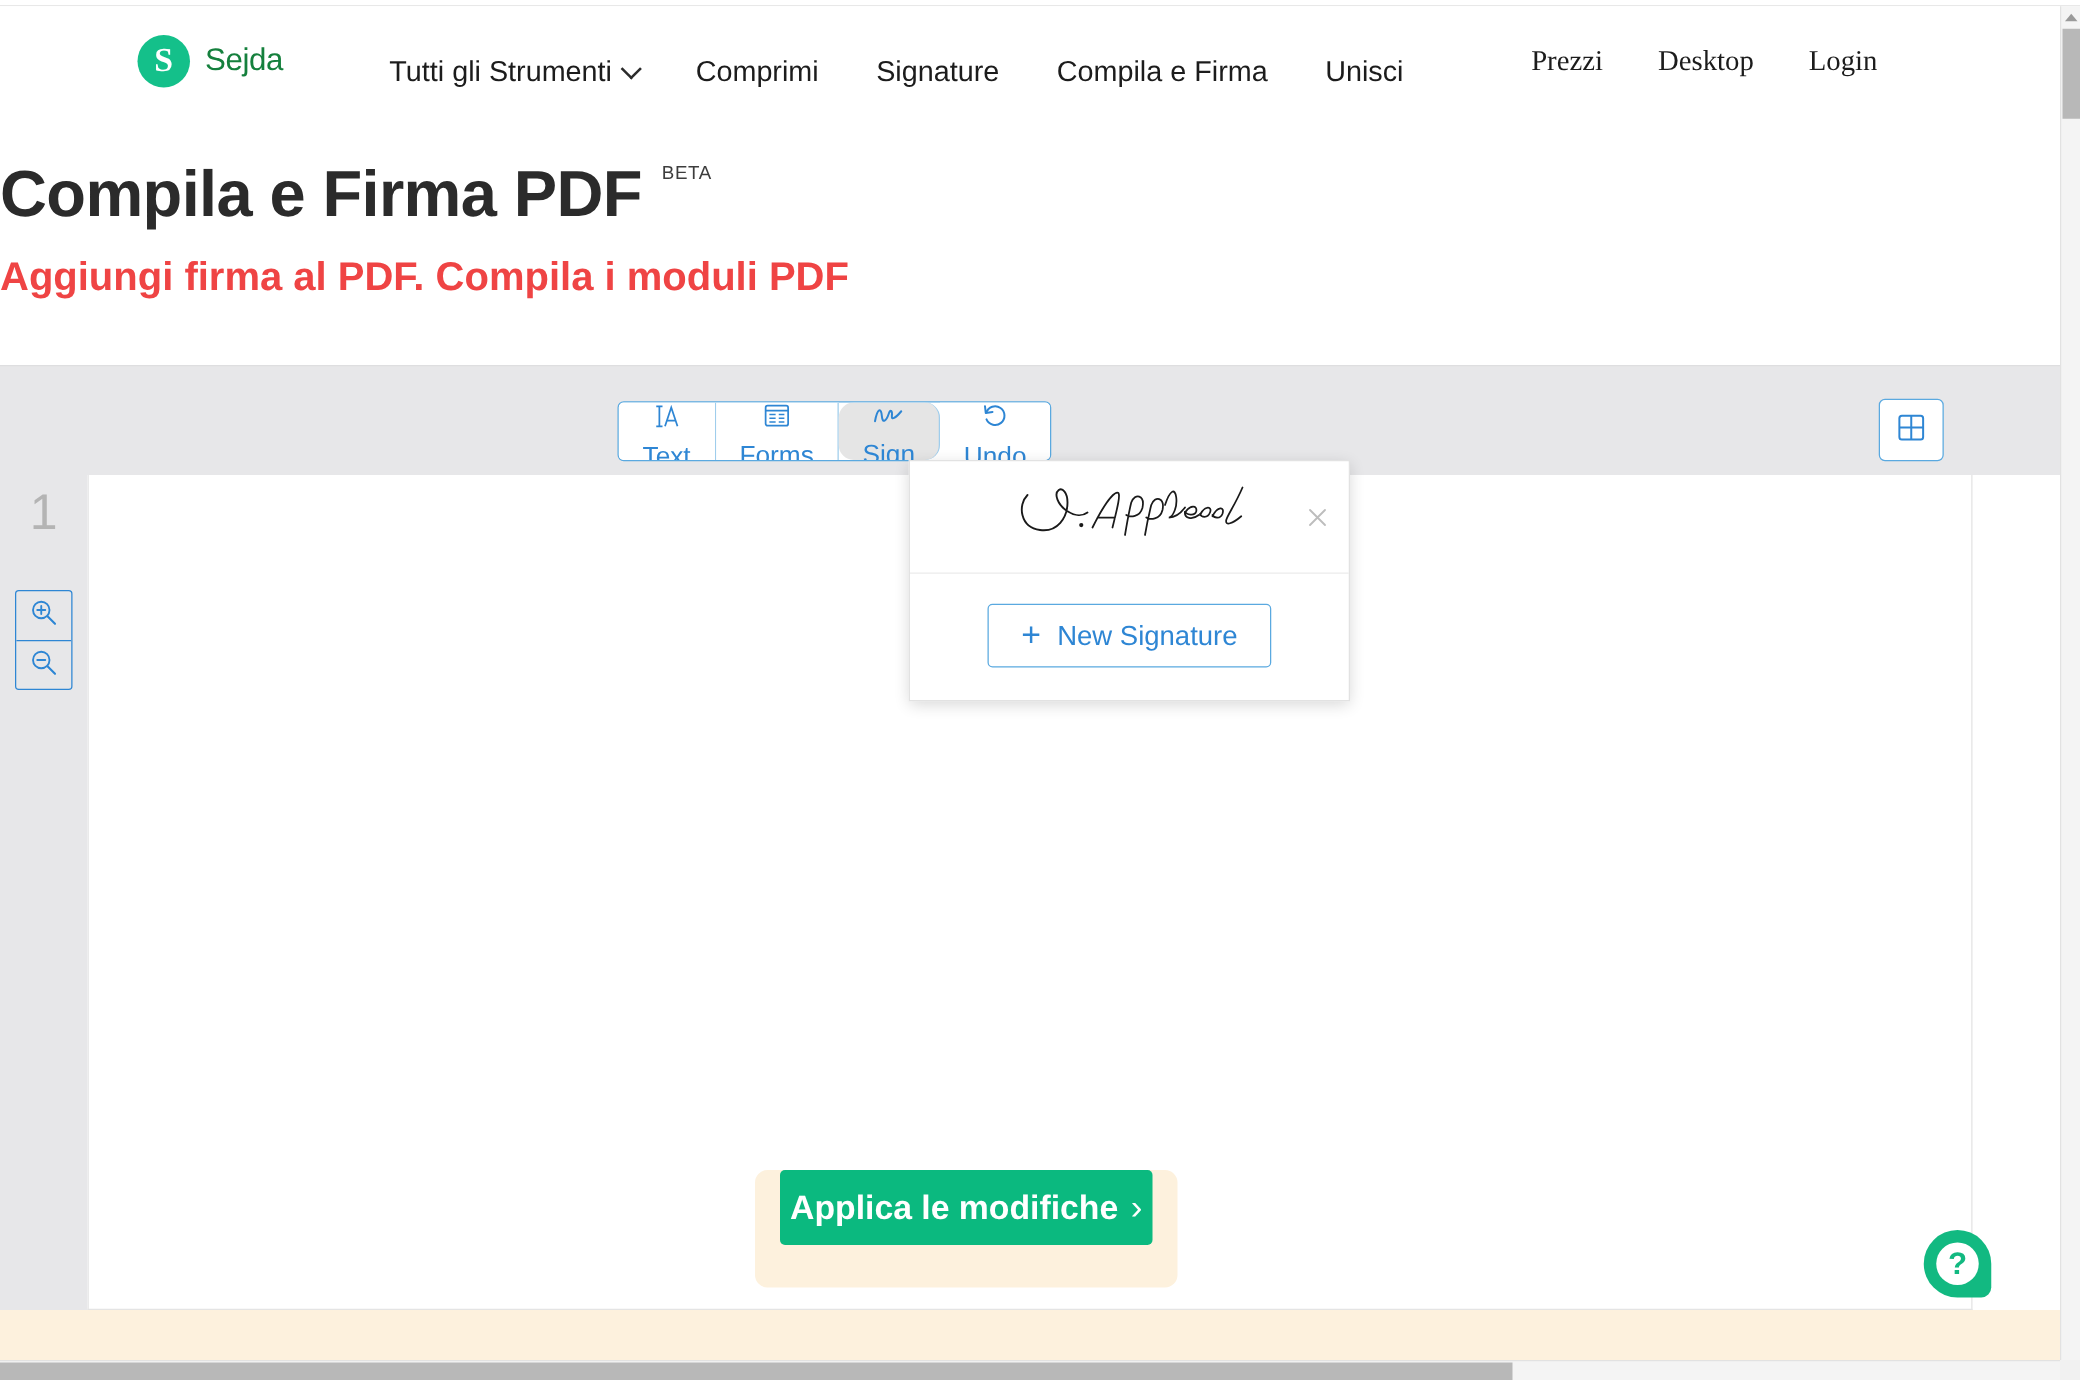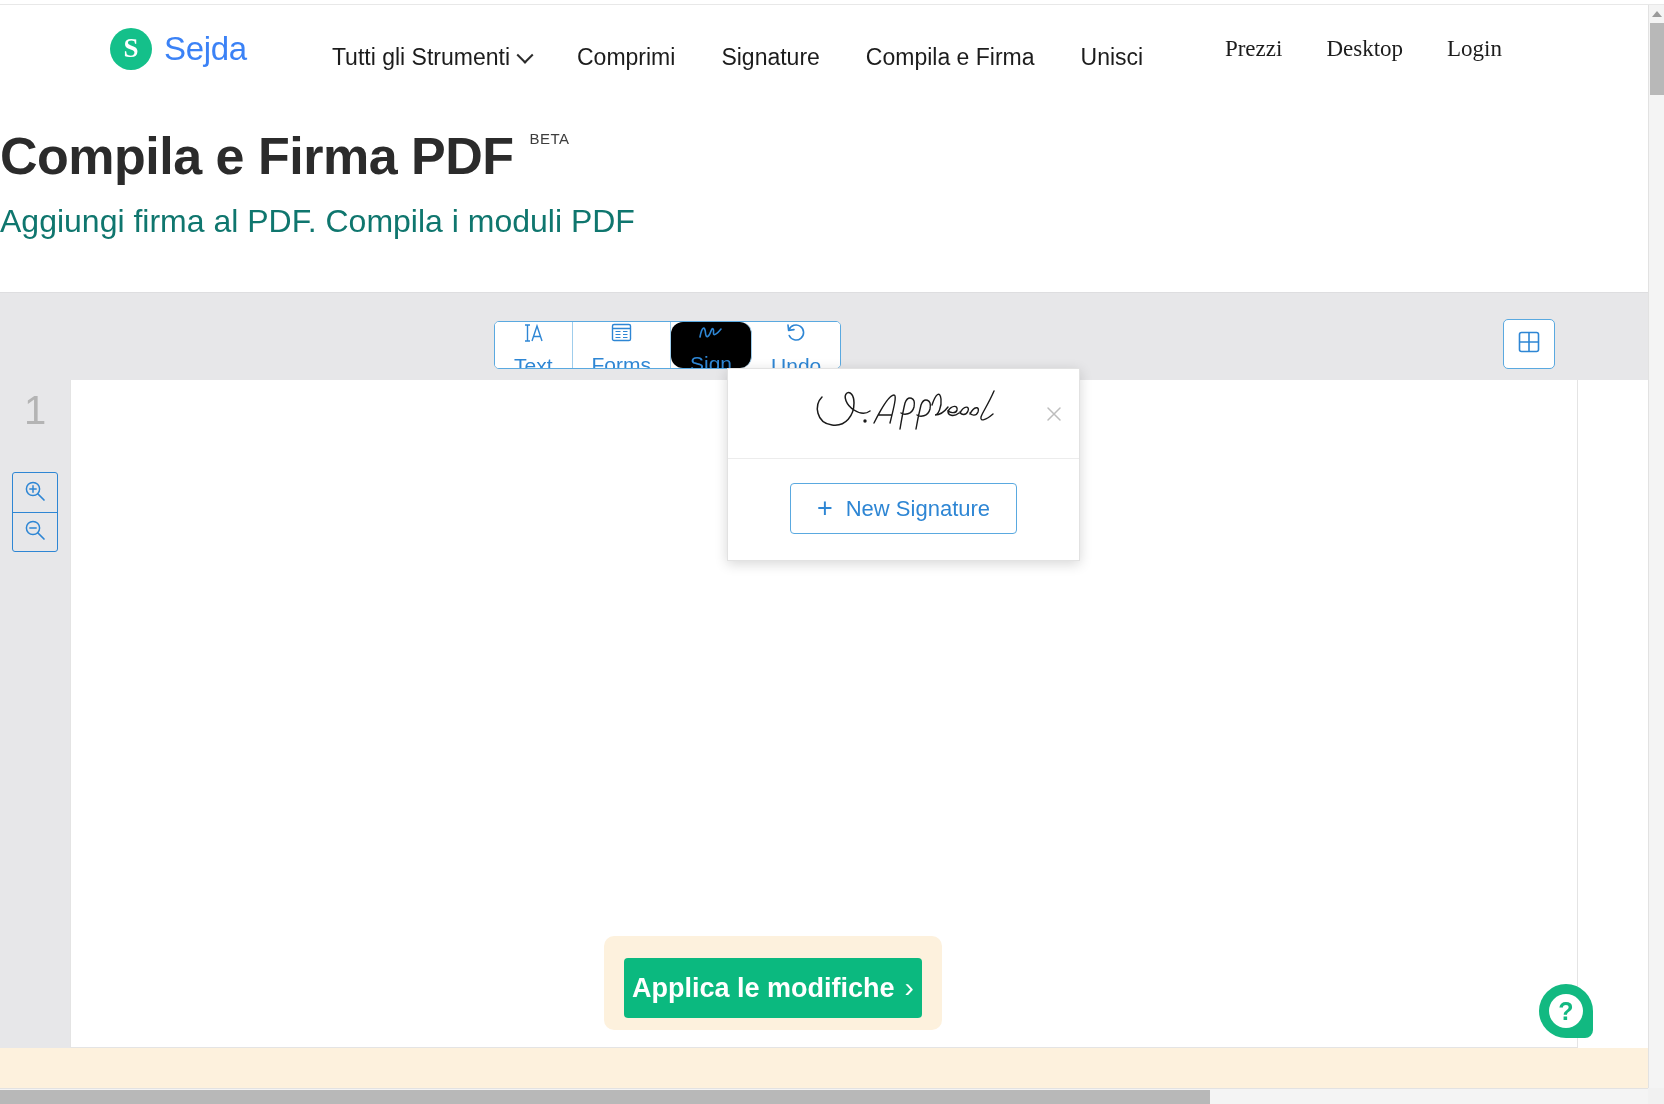--- a/index.html
+++ b/index.html
@@ -54,22 +54,22 @@
     color: #ffffff;
     font-size: 27px;
     font-weight: bold;
     font-family: "Liberation Serif", serif;
     display: flex;
     align-items: center;
     justify-content: center;
     line-height: 1;
   }
   .brand-name {
-    color: #3b82f6;
-    font-size: 33px;
+    color: #15803d;
+    font-size: 25px;
     letter-spacing: -0.3px;
   }
 
   .main-nav {
     display: flex;
     align-items: center;
     margin-left: 62px;
     gap: 0px;
     margin-top: 18px;
   }
@@ -122,22 +122,22 @@
     top: 4px;
     right: -56px;
     font-size: 15px;
     font-weight: normal;
     color: #3d3d3d;
     letter-spacing: 0.5px;
   }
   .hero-sub {
     margin-top: 17px;
     font-size: 32px;
-    color: #0f766e;
-    font-weight: 400;
+    color: #ef4444;
+    font-weight: 700;
   }
 
   
   .editor-bar {
     position: absolute;
     top: 292px; left: 0;
     width: 1648px;
     height: 88px;
     background: #e7e7e9;
     border-top: 1px solid #dedee0;
@@ -162,21 +162,21 @@
     padding: 0 19px;
     font-size: 21px;
     color: #2e86d4;
     background: #ffffff;
     border-right: 1px solid #9fcdec;
     cursor: pointer;
     white-space: nowrap;
     flex-direction: column;
   }
   .tool-btn:last-child { border-right: none; }
-  .tool-btn.active { background: #000000; border-radius: 12px; }
+  .tool-btn.active { background: #e5e5e5; border-radius: 12px; }
   .tool-caret {
     width: 0; height: 0;
     border-left: 6px solid transparent;
     border-right: 6px solid transparent;
     border-top: 7px solid #2e86d4;
     margin-left: 3px;
   }
   .tool-icon { display: flex; align-items: center; }
 
   .thumbs-btn {
@@ -299,21 +299,20 @@
   
   .apply-wrap {
     position: absolute;
     left: 604px;
     top: 936px;
     width: 338px;
     height: 94px;
     background: #fdf1dd;
     border-radius: 10px;
     display: flex;
-    align-items: flex-end;
     justify-content: center;
   }
   .apply-btn {
     width: 298px;
     height: 60px;
     margin-bottom: 12px;
     background: #0bb97f;
     color: #ffffff;
     font-size: 27px;
     font-weight: bold;

